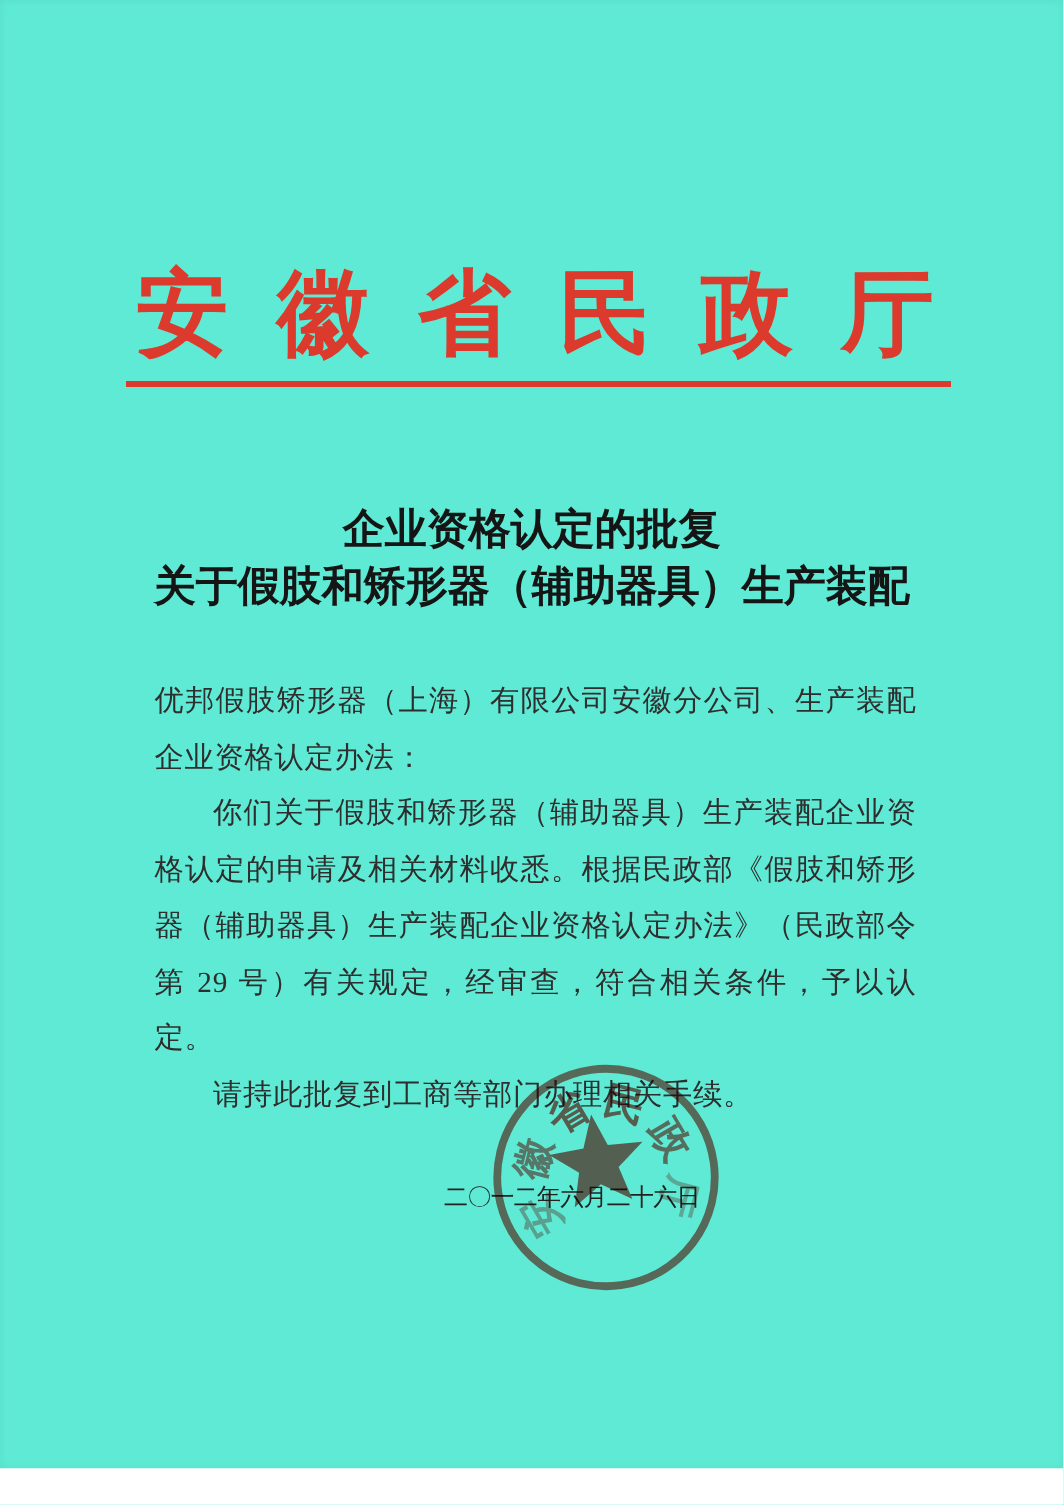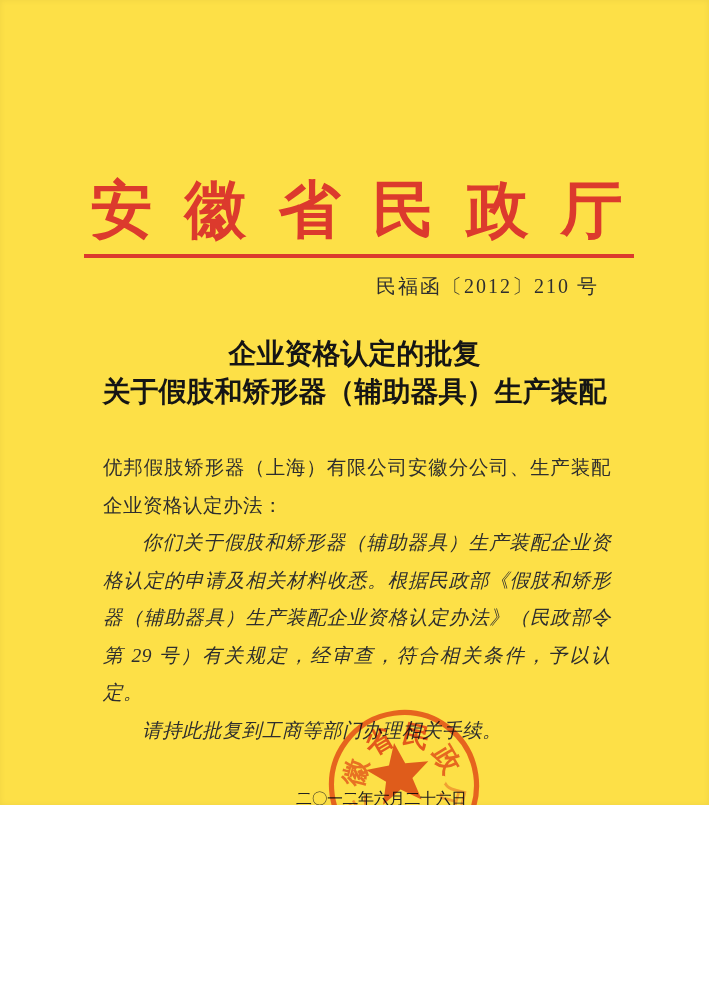--- a/index.html
+++ b/index.html
@@ -3,22 +3,22 @@
 <meta charset="utf-8">
 <style>
   :root{
     --red:#dc3a2d;
     --seal-red:#e25048;
     --ink:#2e2e2e;
   }
   html,body{margin:0;padding:0;background:#ffffff;}
   .page{
     position:relative;
-    width:709px;height:805px;
-    background:#fde047;
+    width:709px;height:979px;
+    background:#5eead4;
     font-family:"Liberation Serif","DejaVu Serif",serif;
     overflow:hidden;
     box-shadow:inset 0 0 6px rgba(0,0,0,0.06);
   }
   .header-title{
     position:absolute;
     top:176px;left:0;width:100%;
     text-align:center;
     font-size:62px;line-height:68px;
     font-weight:bold;
@@ -53,21 +53,21 @@
   .body-text{
     position:absolute;
     top:449px;left:103px;width:508px;
     font-size:19.5px;
     line-height:37.5px;
     color:var(--ink);
     text-align:justify;
     letter-spacing:0.5px;
   }
   .body-text p{margin:0;word-break:break-all;}
-  .body-text p.indent{text-indent:2em;font-style:italic;}
+  .body-text p.indent{text-indent:2em;}
   .date-line{
     position:absolute;
     top:786px;left:296px;
     font-size:16px;line-height:26px;
     color:#222222;
     letter-spacing:-0.5px;
     white-space:nowrap;
     z-index:2;
   }
   .seal{
@@ -86,21 +86,20 @@
 </style>
 </head>
 <body>
 
 <div class="page">
 
   <div class="header-title">安徽省民政厅</div>
 
   <div class="red-rule"></div>
 
-  <div class="doc-number">民福函〔2012〕210 号</div>
 
   <div class="doc-title">
     <span class="t-line">企业资格认定的批复</span>
     <span class="t-line">关于假肢和矫形器（辅助器具）生产装配</span>
   </div>
 
   <div class="body-text">
     <p>优邦假肢矫形器（上海）有限公司安徽分公司、生产装配企业资格认定办法：</p>
     <p class="indent">你们关于假肢和矫形器（辅助器具）生产装配企业资格认定的申请及相关材料收悉。根据民政部《假肢和矫形器（辅助器具）生产装配企业资格认定办法》（民政部令第 29 号）有关规定，经审查，符合相关条件，予以认定。</p>
     <p class="indent">请持此批复到工商等部门办理相关手续。</p>

